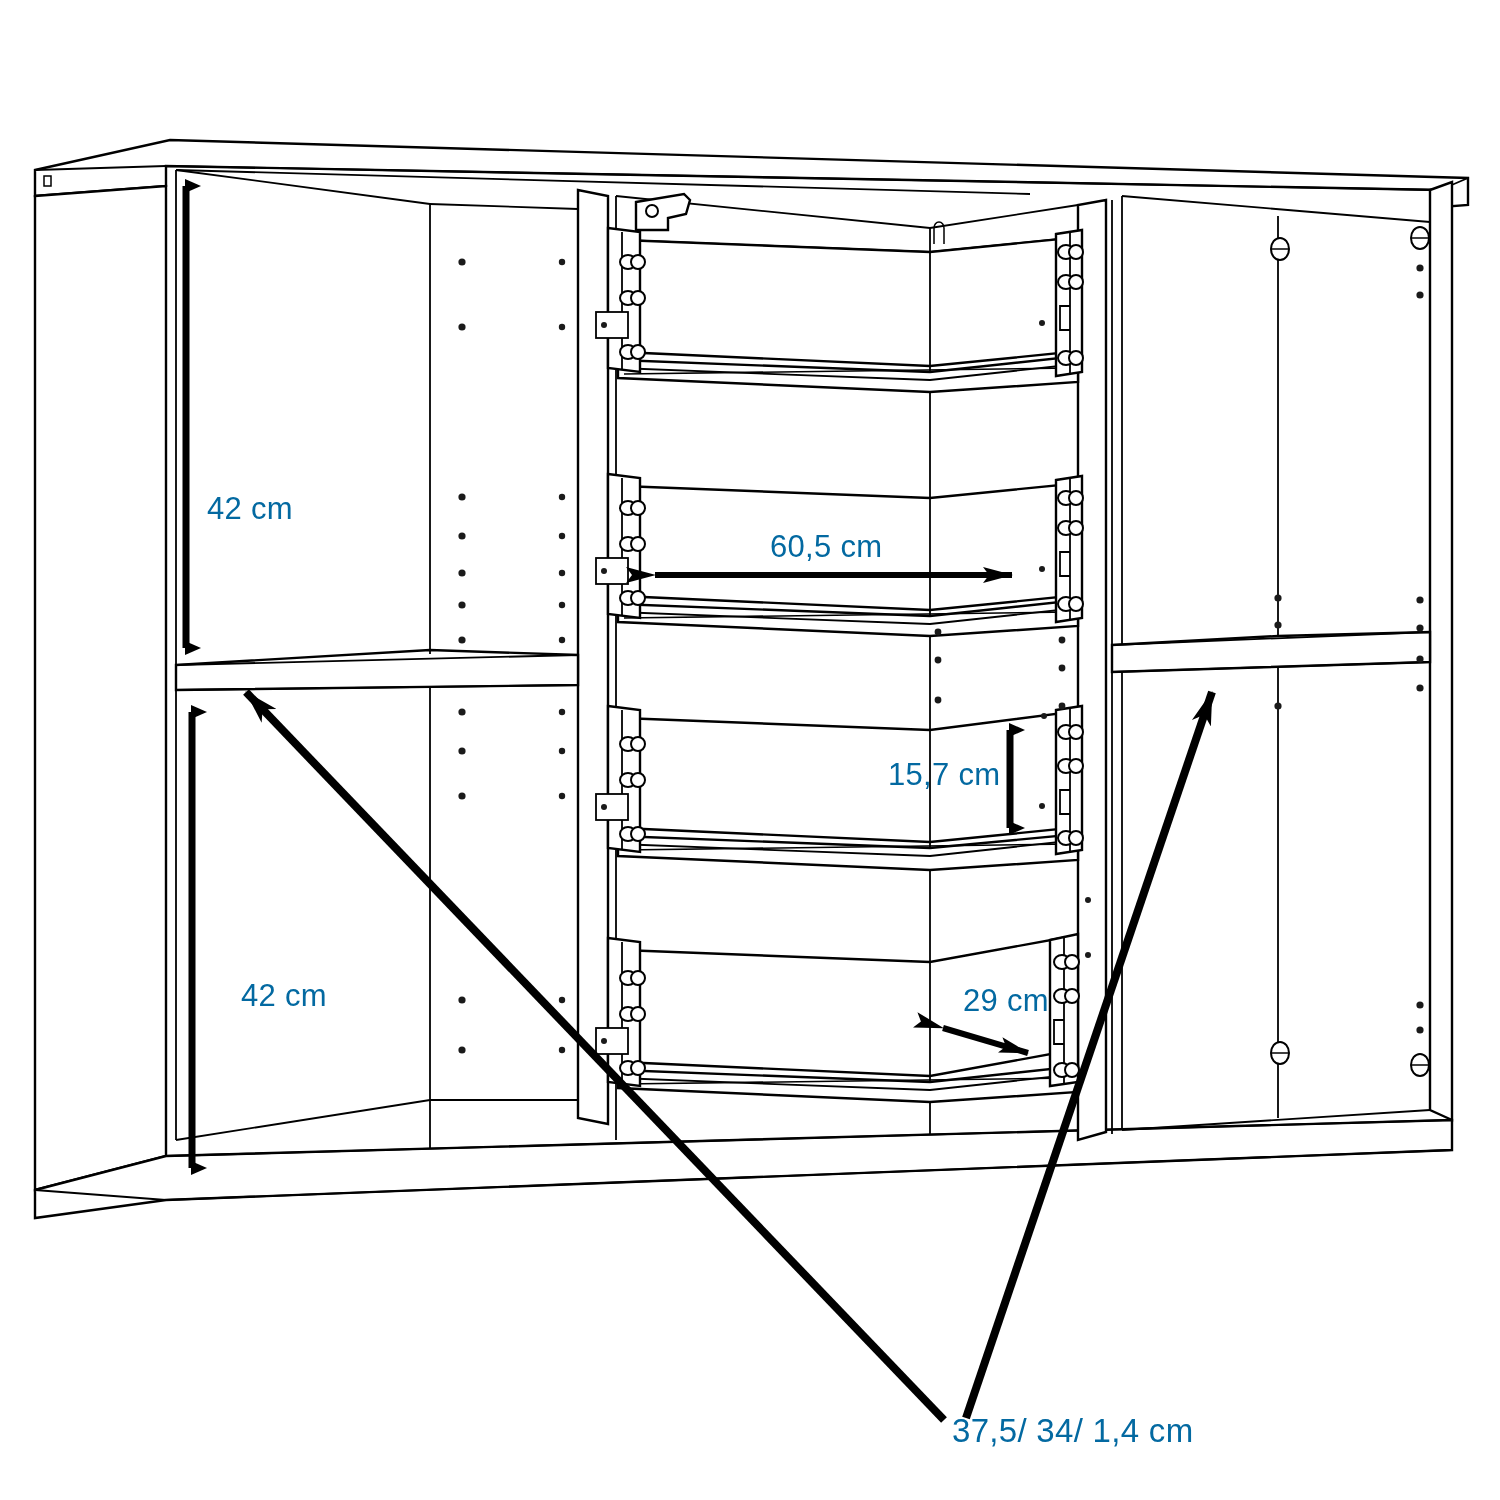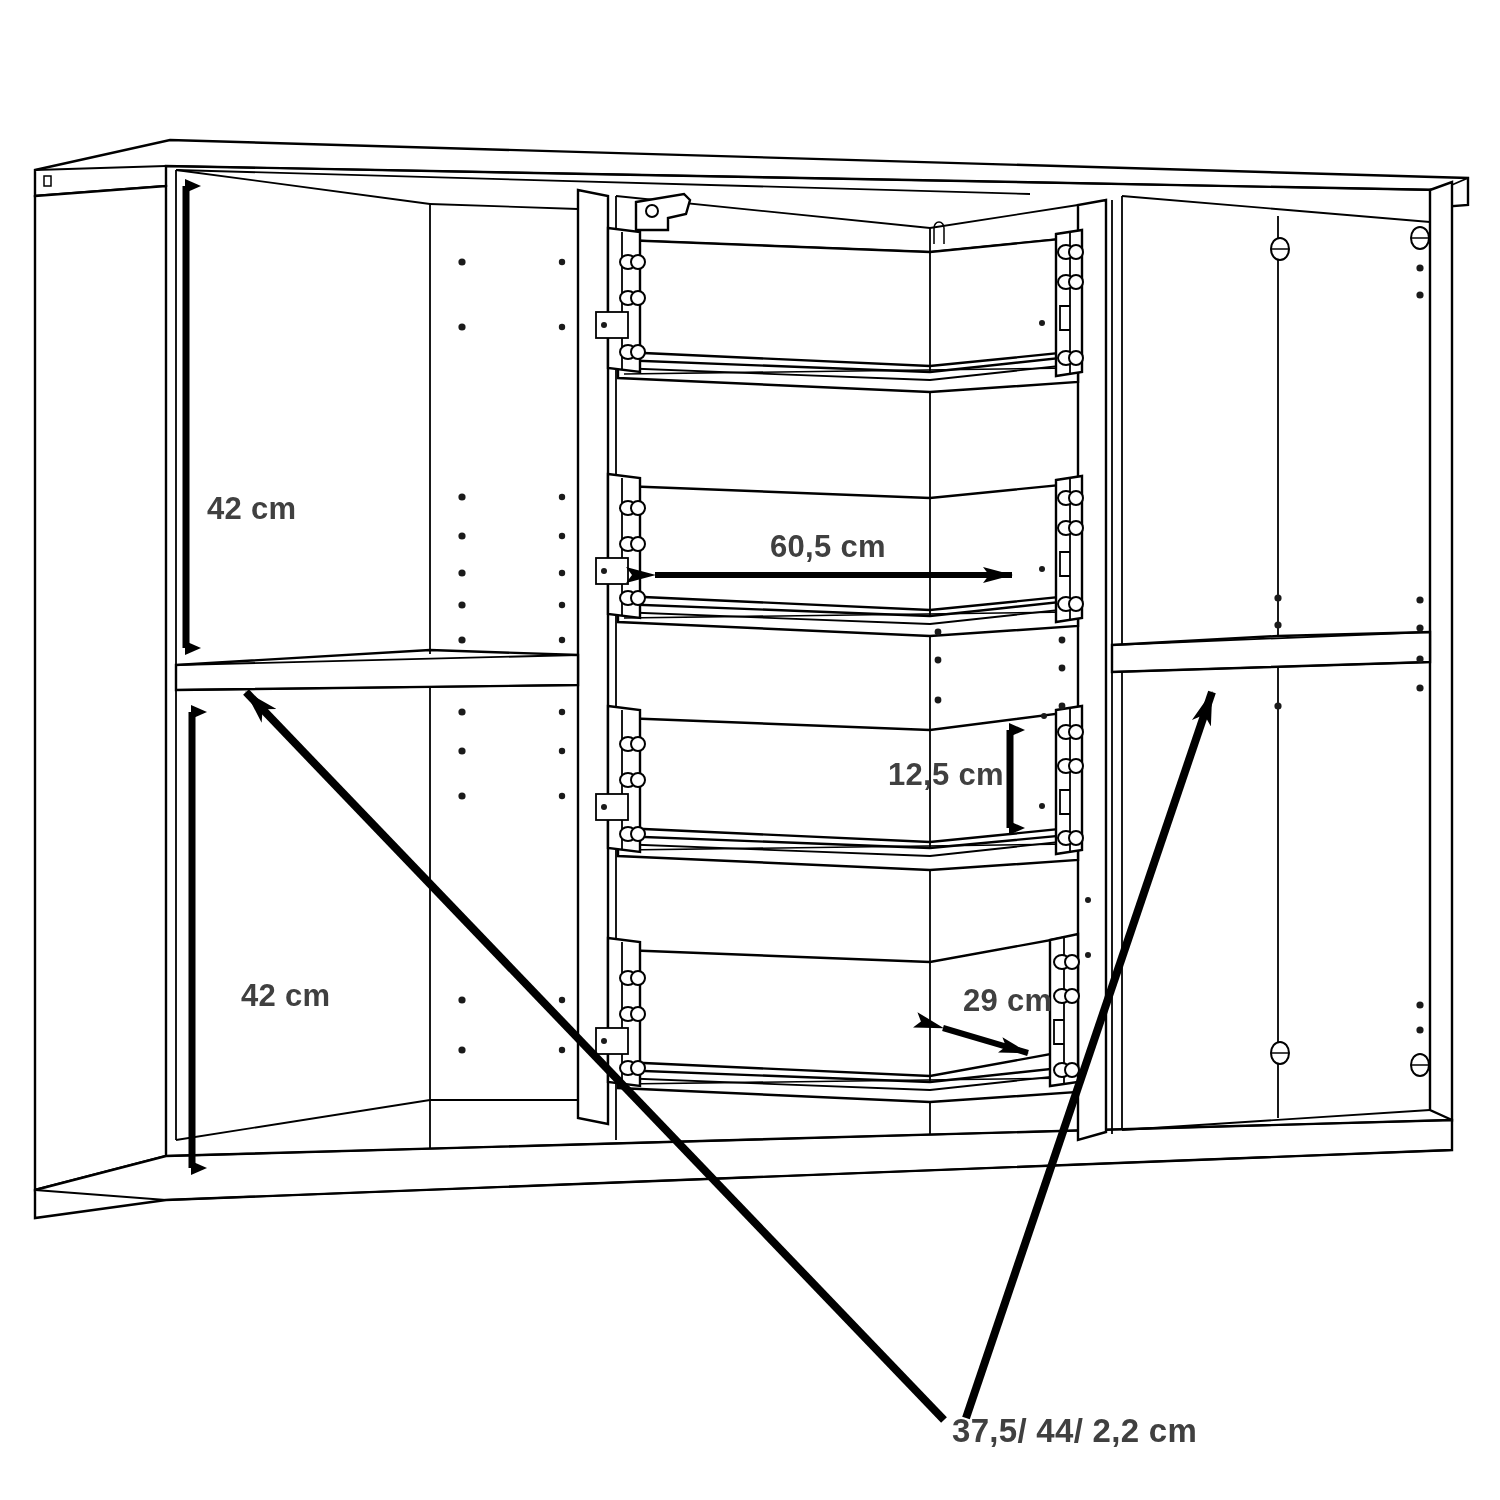--- a/index.html
+++ b/index.html
@@ -24,23 +24,23 @@
     position: absolute;
     left: 0;
     top: 0;
     width: 1500px;
     height: 1500px;
     display: block;
   }
   .dim-label {
     position: absolute;
     font-family: "Liberation Sans", sans-serif;
-    font-weight: bold;
+    font-weight: normal;
     font-size: 31px;
-    color: #404040;
+    color: #0369a1;
     white-space: nowrap;
     letter-spacing: 0.3px;
   }
   .label-42a { left: 207px; top: 491px; }
   .label-42b { left: 241px; top: 978px; }
   .label-435 { left: 770px; top: 529px; }
   .label-125 { left: 888px; top: 757px; }
   .label-29  { left: 963px; top: 983px; text-align: right; }
   .label-bottom { left: 952px; top: 1412px; font-size: 33px; }
 </style>
@@ -445,19 +445,19 @@
       </g>
     </g>
   </svg>
 
   <div class="dim-label label-42a">42 cm</div>
 
   <div class="dim-label label-42b">42 cm</div>
 
   <div class="dim-label label-435">60,5 cm</div>
 
-  <div class="dim-label label-125">12,5 cm</div>
+  <div class="dim-label label-125">15,7 cm</div>
 
   <div class="dim-label label-29">29 cm</div>
 
-  <div class="dim-label label-bottom">37,5/ 44/ 2,2 cm</div>
+  <div class="dim-label label-bottom">37,5/ 34/ 1,4 cm</div>
 
 </div>
 
 </body></html>

